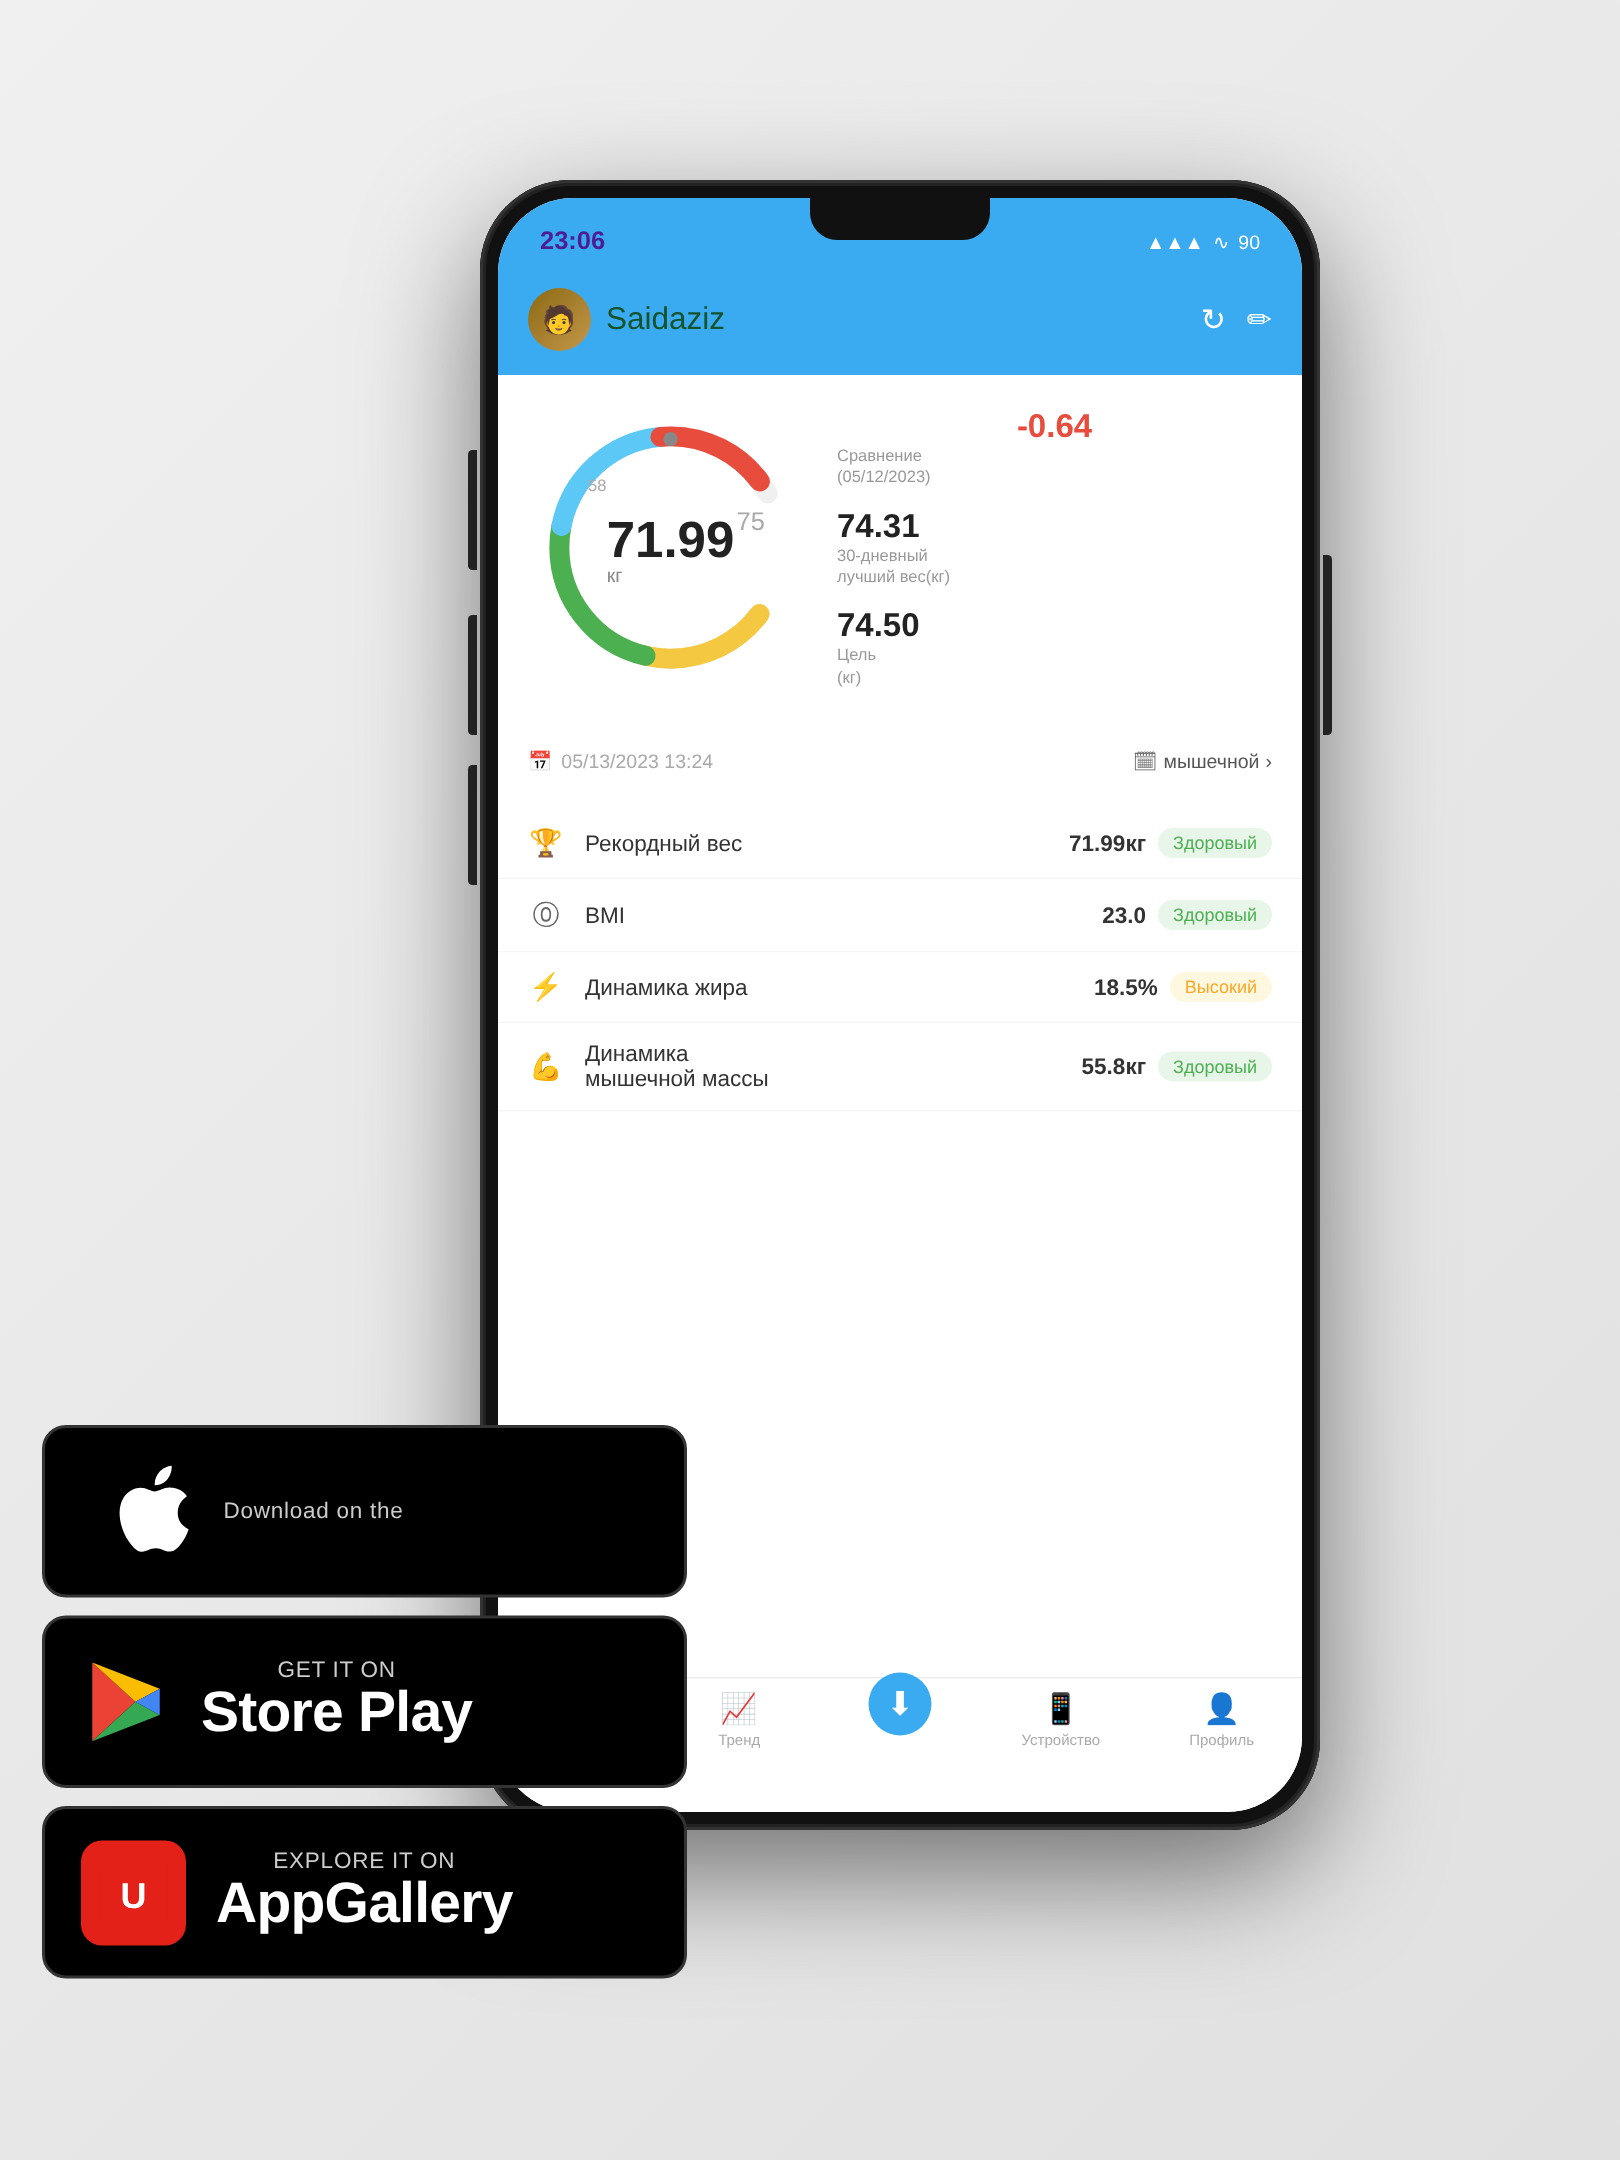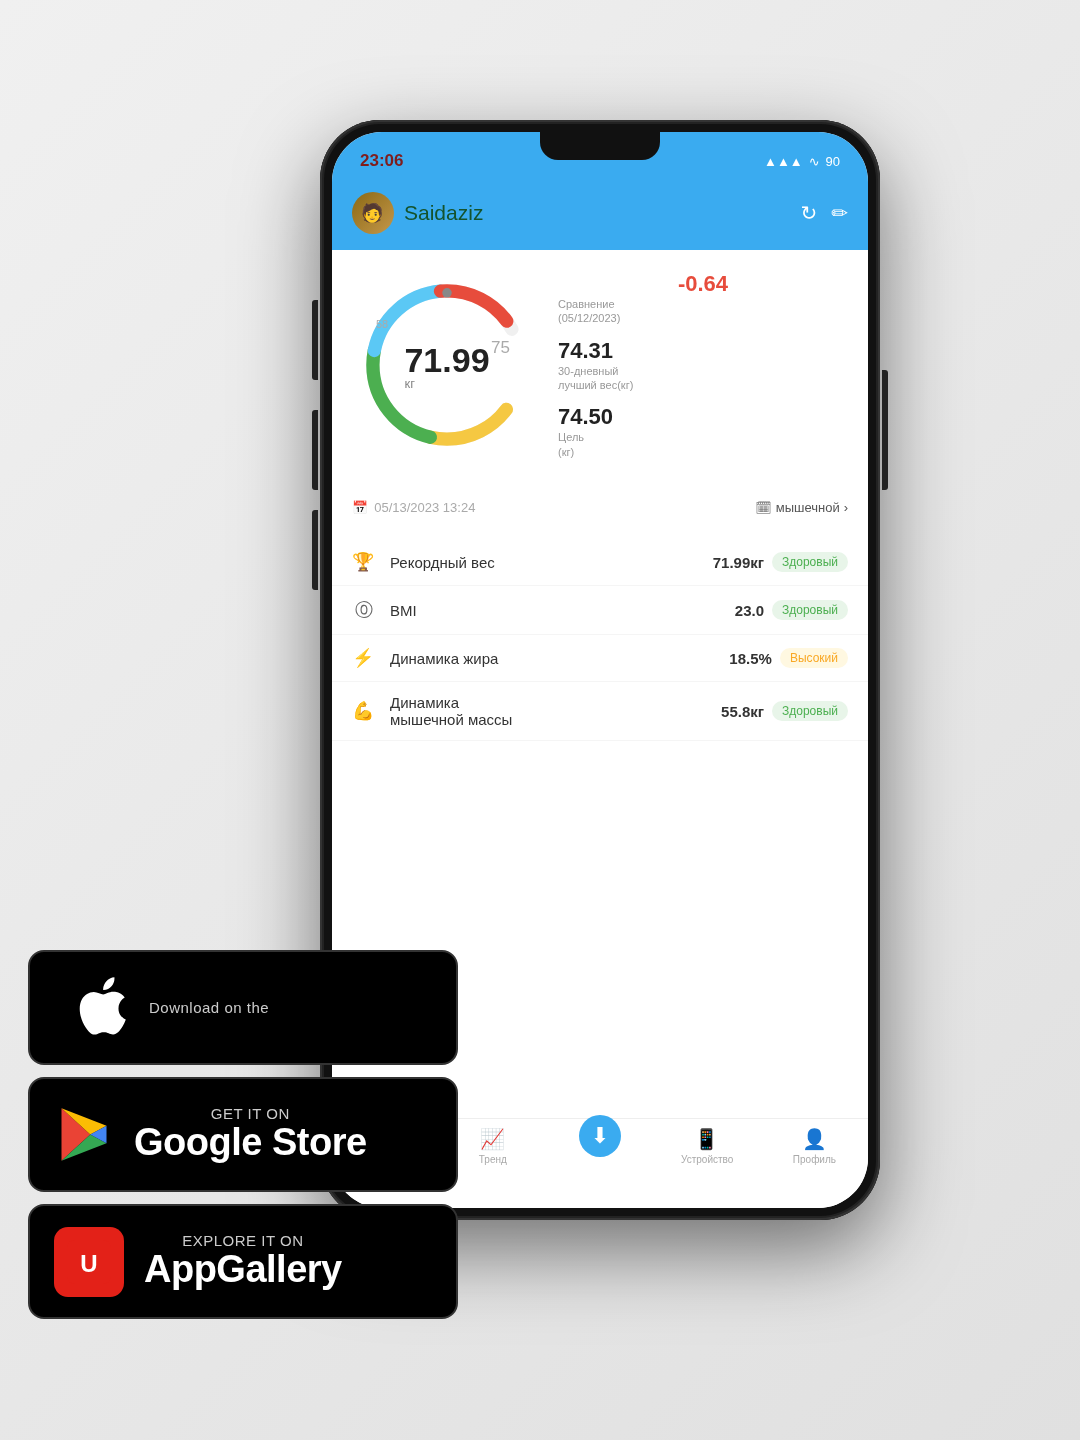--- a/index.html
+++ b/index.html
@@ -76,21 +76,21 @@
     .status-bar {
       height: 50px;
       background: #3aabf0;
       display: flex;
       align-items: center;
       justify-content: space-between;
       padding: 0 28px;
       padding-top: 8px;
     }
     .status-time {
-      color: #7f1d1d;
+      color: #4c1d95;
       font-size: 17px;
       font-weight: 700;
     }
     .status-icons {
       display: flex;
       align-items: center;
       gap: 6px;
       color: #fff;
       font-size: 13px;
     }
@@ -179,21 +179,21 @@
       font-weight: 700;
       color: #222;
     }
     .gauge-unit {
       font-size: 13px;
       color: #888;
       margin-top: -4px;
     }
     .gauge-label-left {
       position: absolute;
-      left: 24px;
+      left: 40px;
       top: 48px;
       font-size: 11px;
       color: #aaa;
     }
     .gauge-label-right {
       position: absolute;
       right: 32px;
       top: 48px;
       font-size: 17px;
       color: #aaa;
@@ -542,21 +542,21 @@
 
   <a class="store-btn store-btn-black" href="#">
     <svg width="60" height="65" viewBox="0 0 24 24">
       <path d="M3 1.5L14.5 12 3 22.5V1.5z" fill="#EA4335"></path>
       <path d="M3 1.5l11.5 10.5L21 8.5 3 1.5z" fill="#FBBC04"></path>
       <path d="M3 22.5l11.5-10.5L21 15.5 3 22.5z" fill="#34A853"></path>
       <path d="M14.5 12L21 8.5v7L14.5 12z" fill="#4285F4"></path>
     </svg>
     <div class="store-text">
       <span class="store-subtitle">GET IT ON</span>
-      <span class="store-title">Google Store</span>
+      <span class="store-title">Store Play</span>
     </div>
   </a>
 
   <a class="store-btn store-btn-black" href="#">
     <div class="huawei-icon">
       <svg width="44" height="44" viewBox="0 0 44 44">
         <rect width="44" height="44" rx="8" fill="#E32118"></rect>
         <text x="22" y="32" text-anchor="middle" font-size="24" fill="white" font-weight="bold">U</text>
       </svg>
     </div>

